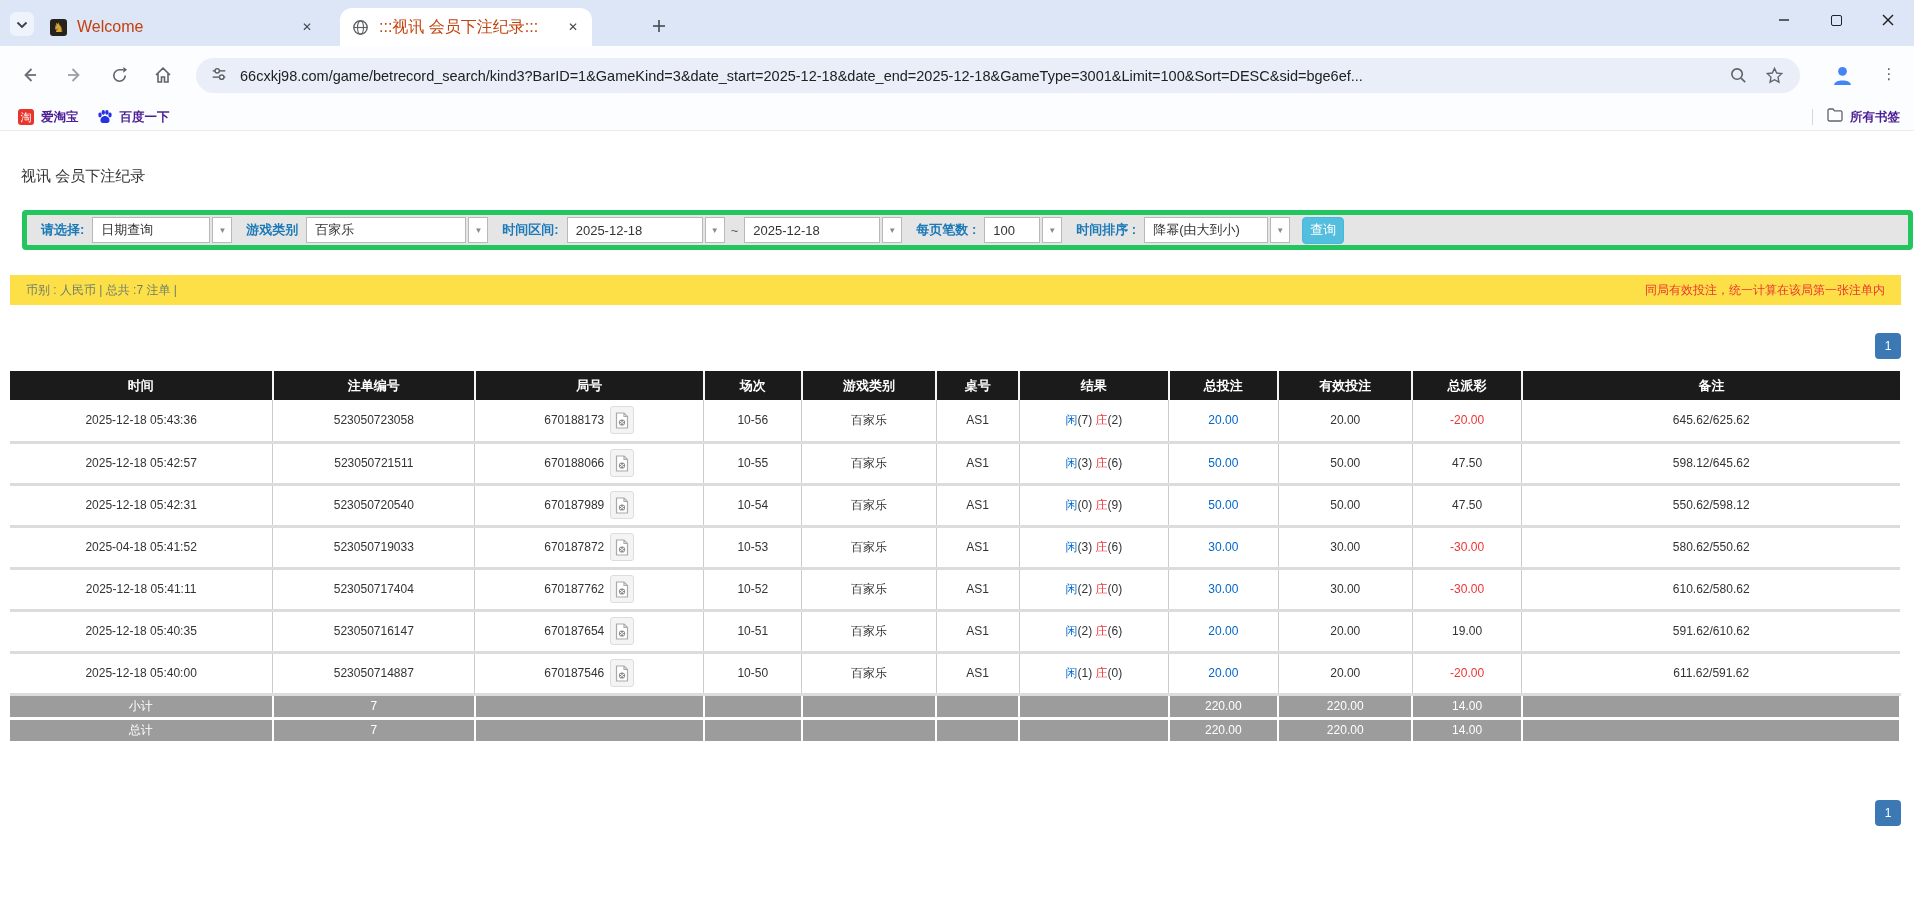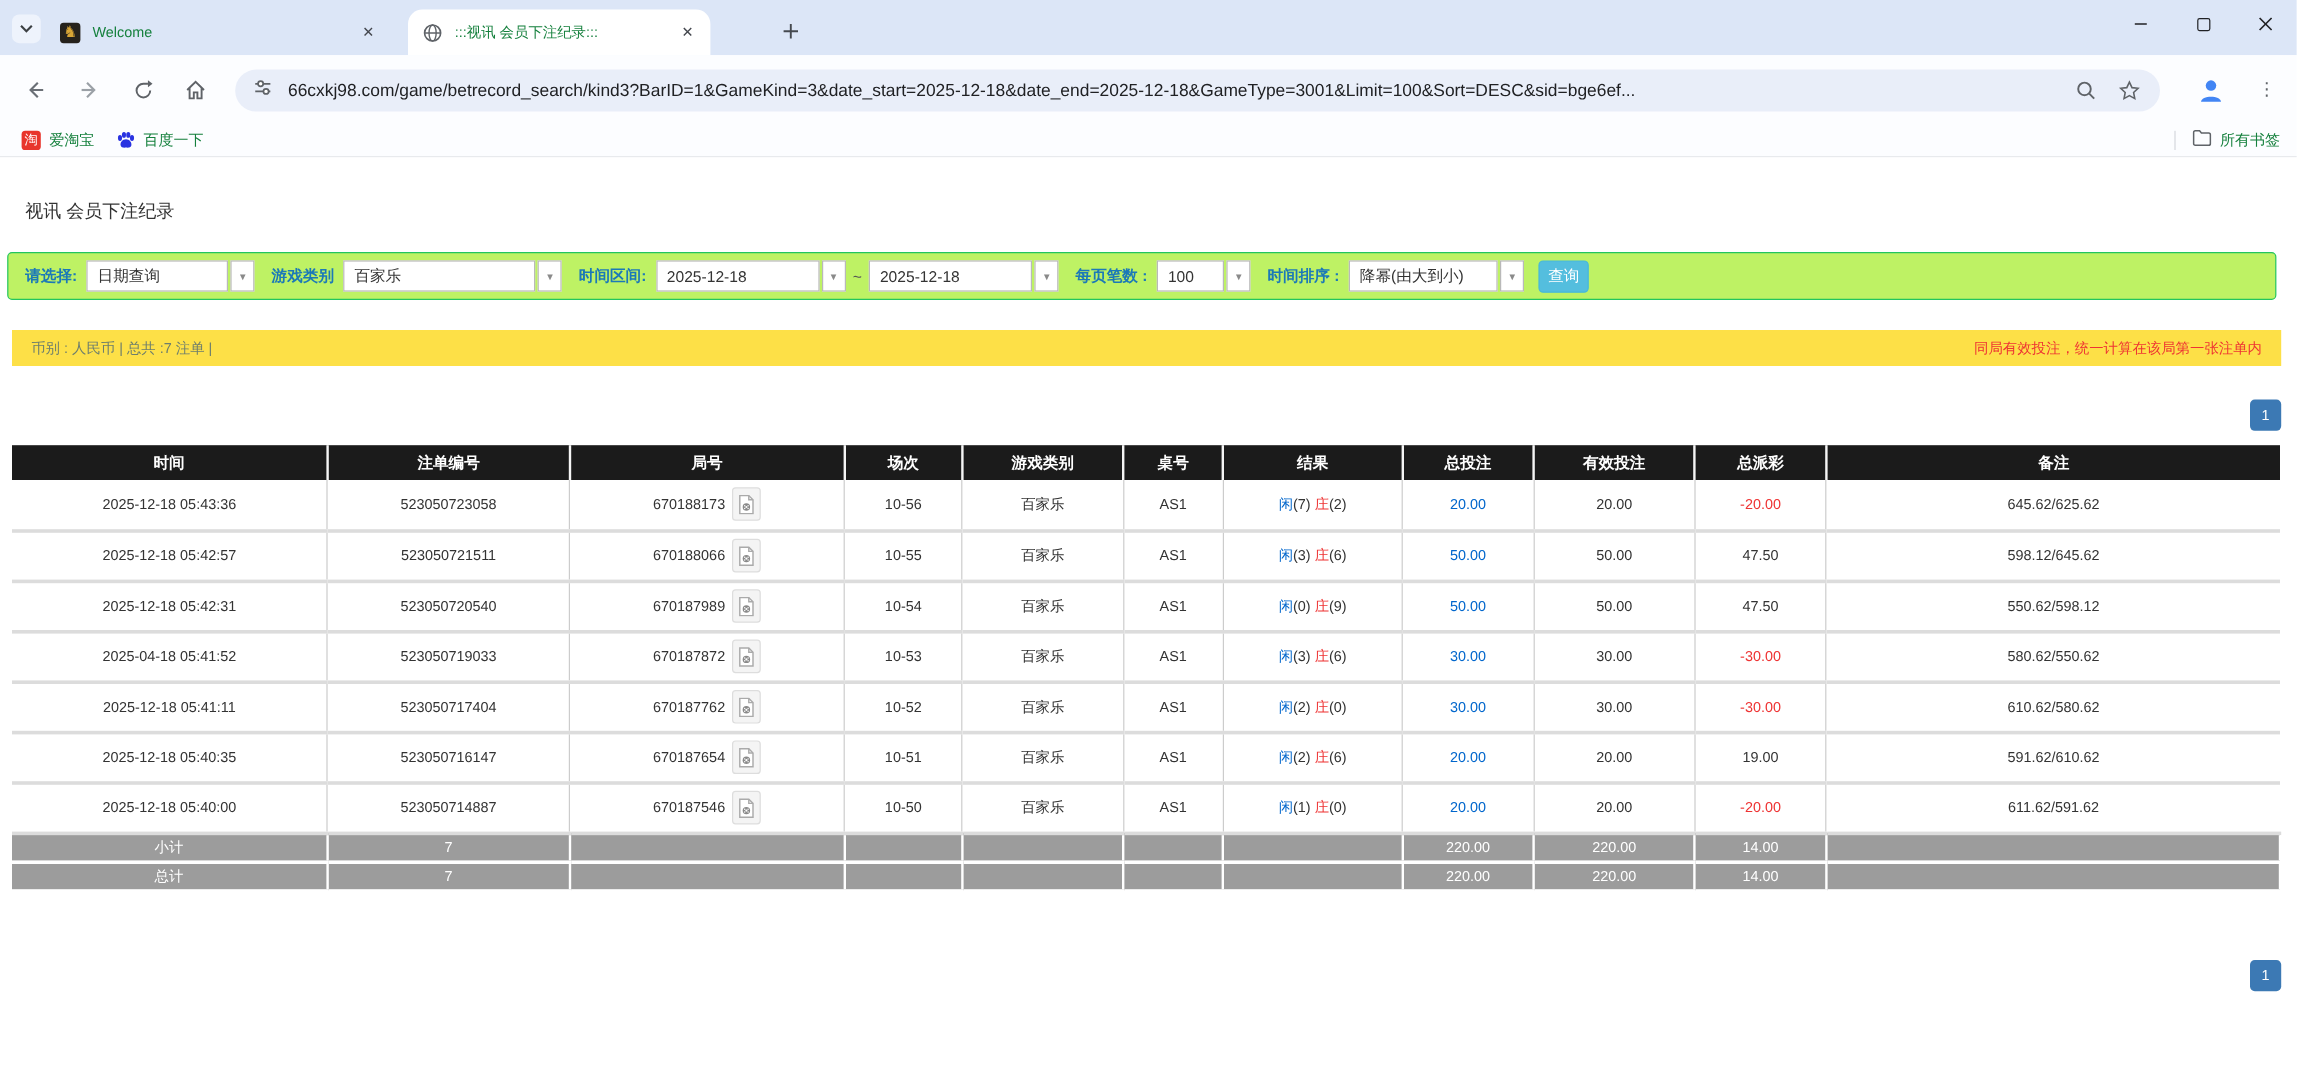--- a/index.html
+++ b/index.html
@@ -8,21 +8,21 @@
   #screen { position:relative; width:1914px; height:903px; background:#fff; }
 
   
   .tabstrip { position:absolute; left:0; top:0; width:1914px; height:46px; background:#dce6f7; }
   .tab-search-btn { position:absolute; left:10px; top:12px; width:24px; height:24px; border-radius:6px;
     background:#eef3fc; display:flex; align-items:center; justify-content:center; }
   .tab { position:absolute; top:8px; height:38px; display:flex; align-items:center; padding:0 10px 0 12px; }
   .tab-inactive { left:38px; width:288px; }
   .tab-active { left:340px; width:252px; background:#fff; border-radius:12px 12px 0 0; }
   .tab .favicon { width:17px; height:17px; margin-right:10px; flex:0 0 auto; }
-  .tab-title { font-size:12px; color:#15803d; white-space:nowrap; overflow:hidden; flex:1; }
+  .tab-title { font-size:16px; color:#c2410c; white-space:nowrap; overflow:hidden; flex:1; }
   .tab-close { width:18px; height:18px; border-radius:50%; display:flex; align-items:center; justify-content:center;
     color:#44474e; font-size:12px; margin-left:8px; }
   .welcome-fav { background:#26221c; border-radius:3px; color:#d9a636; font-size:13px; line-height:17px;
     text-align:center; font-family:"DejaVu Sans",sans-serif; }
   .newtab-btn { position:absolute; left:648px; top:15px; width:22px; height:22px; display:flex;
     align-items:center; justify-content:center; color:#45494f; }
   .win-controls { position:absolute; right:0; top:0; height:40px; display:flex; }
   .win-btn { width:52px; height:40px; display:flex; align-items:center; justify-content:center; color:#202124; font-size:13px; }
   .win-max-glyph { width:11px; height:11px; border:1.4px solid #202124; border-radius:2px; }
 
@@ -33,30 +33,30 @@
   .omni-url { font-size:14.5px; color:#202124; white-space:nowrap; overflow:hidden; flex:1; margin-left:12px; }
   .omni-ic { width:24px; height:24px; display:flex; align-items:center; justify-content:center; margin-left:12px; flex:0 0 auto; }
   .avatar-btn { position:absolute; left:1830px; top:17px; }
   .menu-dots { position:absolute; left:1880px; top:15px; width:18px; height:26px; display:flex; align-items:center;
     justify-content:center; color:#5f6368; font-size:15px; letter-spacing:0; }
 
   .bookmarks-bar { position:absolute; left:0; top:104px; width:1914px; height:27px; background:#fcfdff;
     border-bottom:1px solid #e8eaed; display:flex; align-items:center; }
   .bm-item { display:flex; align-items:center; margin-left:18px; }
   .bm-item .bm-ic { width:16px; height:16px; margin-right:7px; flex:0 0 auto; }
-  .bm-label { font-size:12.5px; color:#15803d; white-space:nowrap; }
+  .bm-label { font-size:12.5px; color:#4c1d95; white-space:nowrap;font-weight:bold; }
   .taobao-ic { background:#e8352c; border-radius:3px; color:#fff; font-size:11px; line-height:16px; text-align:center; }
   .bm-right { position:absolute; right:14px; display:flex; align-items:center; }
   .bm-divider { width:1px; height:16px; background:#d4d7dc; margin-right:14px; }
 
   
   .page-title { position:absolute; left:21px; top:167px; font-size:15px; color:#333; }
 
-  .filter-panel { position:absolute; left:6px; top:210px; width:1891px; height:40px; background:#bef264;
-    border:1px solid #22c55e; border-radius:4px; display:flex; align-items:center; padding:0 14px; }
+  .filter-panel { position:absolute; left:22px; top:210px; width:1891px; height:40px; background:#e5e5e5;
+    border:5px solid #22c55e; border-radius:4px; display:flex; align-items:center; padding:0 14px; }
   .f-label { font-size:13px; font-weight:bold; color:#1b79b8; margin:0 8px 0 14px; white-space:nowrap; }
   .f-label:first-child { margin-left:0; }
   .f-select { display:flex; align-items:center; }
   .f-box { height:26px; background:#fff; border:1px solid #b9b9b9; display:flex; align-items:center;
     padding:0 8px; font-size:13px; color:#333; white-space:nowrap; }
   .f-arrow { width:20px; height:26px; background:#fff; border:1px solid #b9b9b9; margin-left:2px;
     display:flex; align-items:center; justify-content:center; font-size:8px; color:#8a8a8a; }
   .f-tilde { font-size:13px; color:#555; margin:0 6px; }
   .search-btn { margin-left:12px; width:42px; height:27px; background:#54bede; border:1px solid #46b8da;
     border-radius:4px; color:#fff; font-size:13px; display:flex; align-items:center; justify-content:center; }

